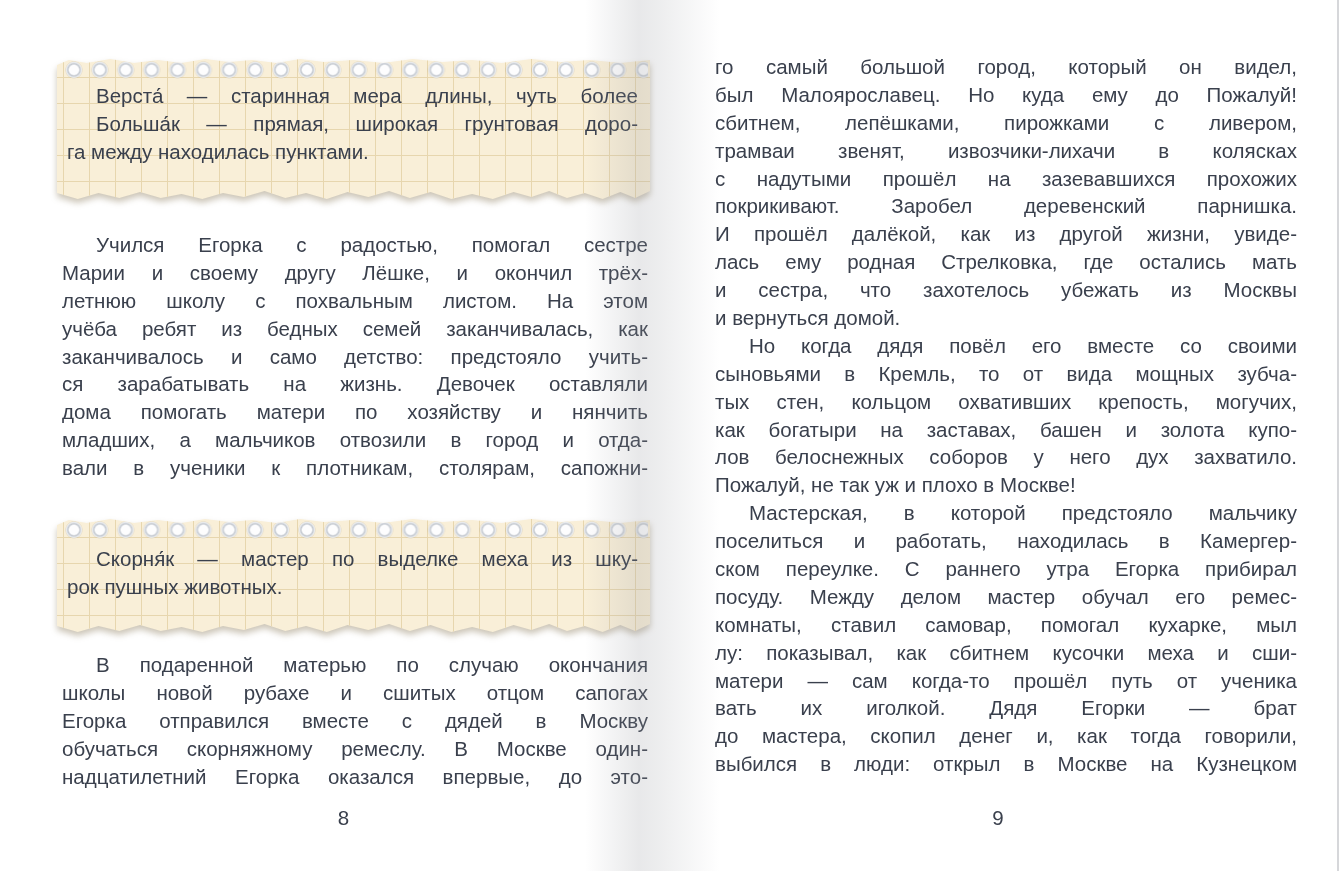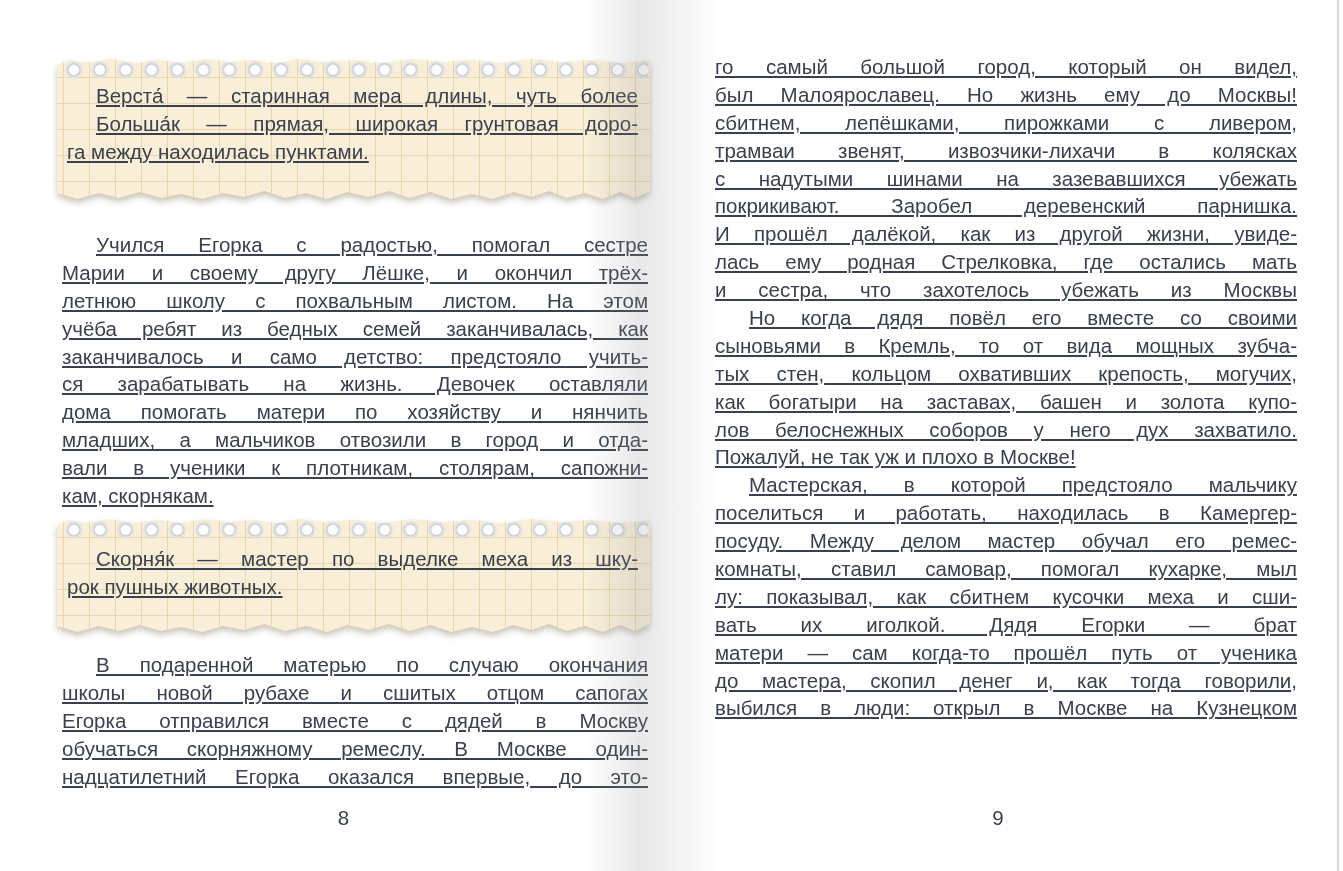--- a/index.html
+++ b/index.html
@@ -26,21 +26,20 @@
   .para{position:absolute;left:5px;width:586px;}
   .page-right .para{left:0;width:582px;}
   .line{
     height:27.9px;
     line-height:27.9px;
     font-size:20.5px;
     text-align:justify;
     text-align-last:justify;
     white-space:normal;
     overflow:visible;
-    text-decoration:underline;
   }
   .line.end{text-align-last:left;}
   .line.ind{text-indent:34px;}
 
   
   .note-wrap{
     position:absolute;left:0;width:593px;
     filter:drop-shadow(0 4px 3px rgba(110,90,50,0.35));
   }
   .note{
@@ -124,21 +123,20 @@
     <div class="para" style="top:231px;">
       <div class="line ind">Учился Егорка с радостью, помогал сестре</div>
       <div class="line">Марии и своему другу Лёшке, и окончил трёх-</div>
       <div class="line">летнюю школу с похвальным листом. На этом</div>
       <div class="line">учёба ребят из бедных семей заканчивалась, как</div>
       <div class="line">заканчивалось и само детство: предстояло учить-</div>
       <div class="line">ся зарабатывать на жизнь. Девочек оставляли</div>
       <div class="line">дома помогать матери по хозяйству и нянчить</div>
       <div class="line">младших, а мальчиков отвозили в город и отда-</div>
       <div class="line">вали в ученики к плотникам, столярам, сапожни-</div>
-      <div class="line end">кам, скорнякам.</div>
     </div>
 
     <div class="note-wrap" style="top:517px;height:118px;">
       <div class="note note2">
         <div class="holes"></div>
         <div class="note-text">
           <div class="line ind">Скорня́к — мастер по выделке меха из шку-</div>
           <div class="line end">рок пушных животных.</div>
         </div>
       </div>
@@ -153,41 +151,43 @@
     </div>
 
     <div class="page-number">8</div>
   </div>
 
   <div class="gutter"></div>
 
   <div class="page page-right">
     <div class="para" style="top:53px;">
       <div class="line">го самый большой город, который он видел,</div>
-      <div class="line">был Малоярославец. Но жизнь ему до Москвы!</div>
+      <div class="line">был Малоярославец. Но куда ему до Пожалуй!</div>
       <div class="line">сбитнем, лепёшками, пирожками с ливером,</div>
       <div class="line">трамваи звенят, извозчики-лихачи в колясках</div>
-      <div class="line">с надутыми шинами на зазевавшихся убежать</div>
+      <div class="line">с надутыми прошёл на зазевавшихся прохожих</div>
       <div class="line">покрикивают. Заробел деревенский парнишка.</div>
       <div class="line">И прошёл далёкой, как из другой жизни, увиде-</div>
       <div class="line">лась ему родная Стрелковка, где остались мать</div>
       <div class="line">и сестра, что захотелось убежать из Москвы</div>
+      <div class="line end">и вернуться домой.</div>
       <div class="line ind">Но когда дядя повёл его вместе со своими</div>
       <div class="line">сыновьями в Кремль, то от вида мощных зубча-</div>
       <div class="line">тых стен, кольцом охвативших крепость, могучих,</div>
       <div class="line">как богатыри на заставах, башен и золота купо-</div>
       <div class="line">лов белоснежных соборов у него дух захватило.</div>
       <div class="line end">Пожалуй, не так уж и плохо в Москве!</div>
       <div class="line ind">Мастерская, в которой предстояло мальчику</div>
       <div class="line">поселиться и работать, находилась в Камергер-</div>
+      <div class="line">ском переулке. С раннего утра Егорка прибирал</div>
       <div class="line">посуду. Между делом мастер обучал его ремес-</div>
       <div class="line">комнаты, ставил самовар, помогал кухарке, мыл</div>
       <div class="line">лу: показывал, как сбитнем кусочки меха и сши-</div>
+      <div class="line">матери — сам когда-то прошёл путь от ученика</div>
       <div class="line">вать их иголкой. Дядя Егорки — брат</div>
-      <div class="line">матери — сам когда-то прошёл путь от ученика</div>
       <div class="line">до мастера, скопил денег и, как тогда говорили,</div>
       <div class="line">выбился в люди: открыл в Москве на Кузнецком</div>
     </div>
 
     <div class="page-number">9</div>
   </div>
 
   <div class="edge-line"></div>
 </div>
 

